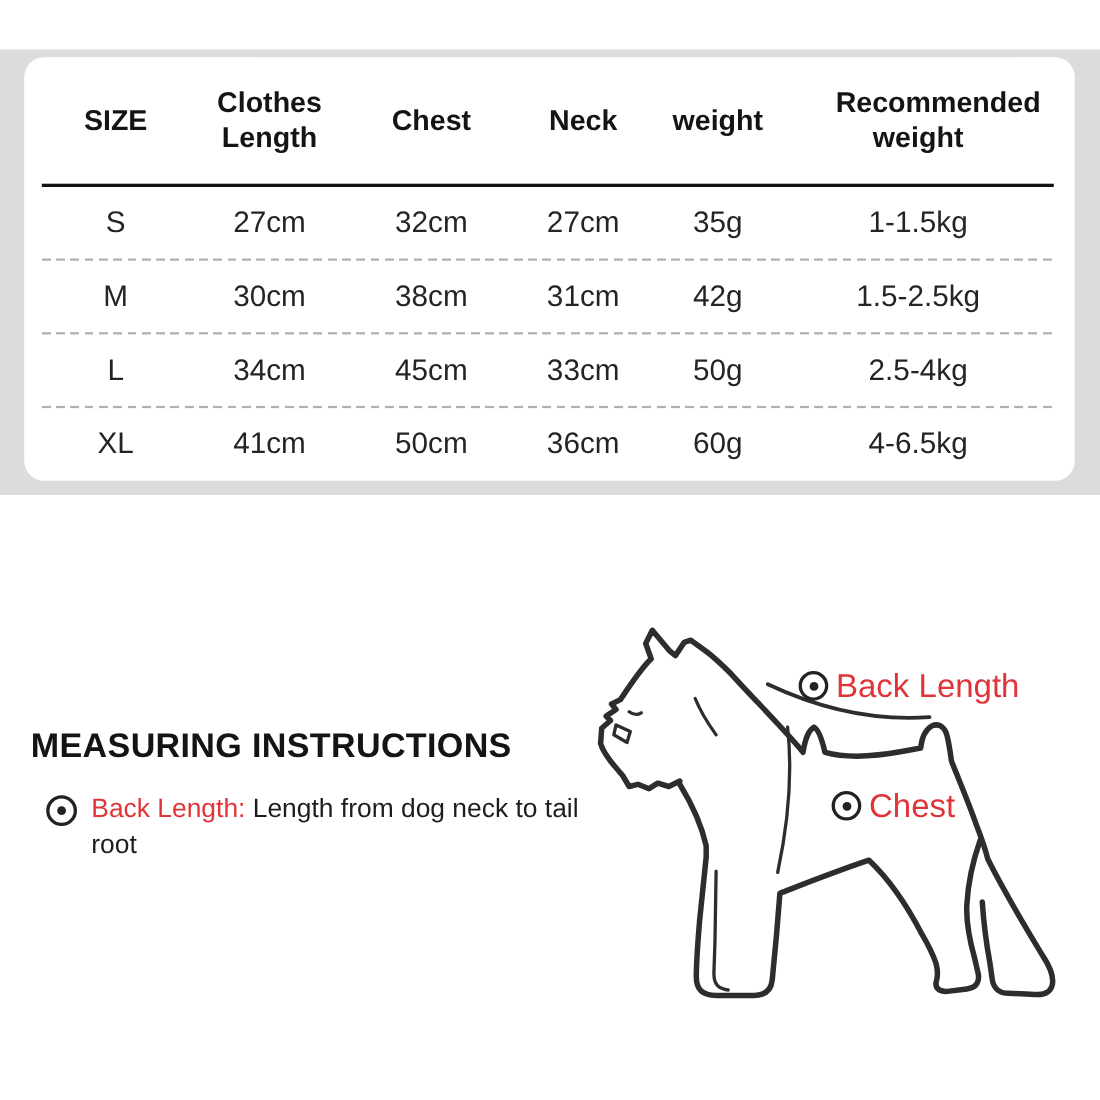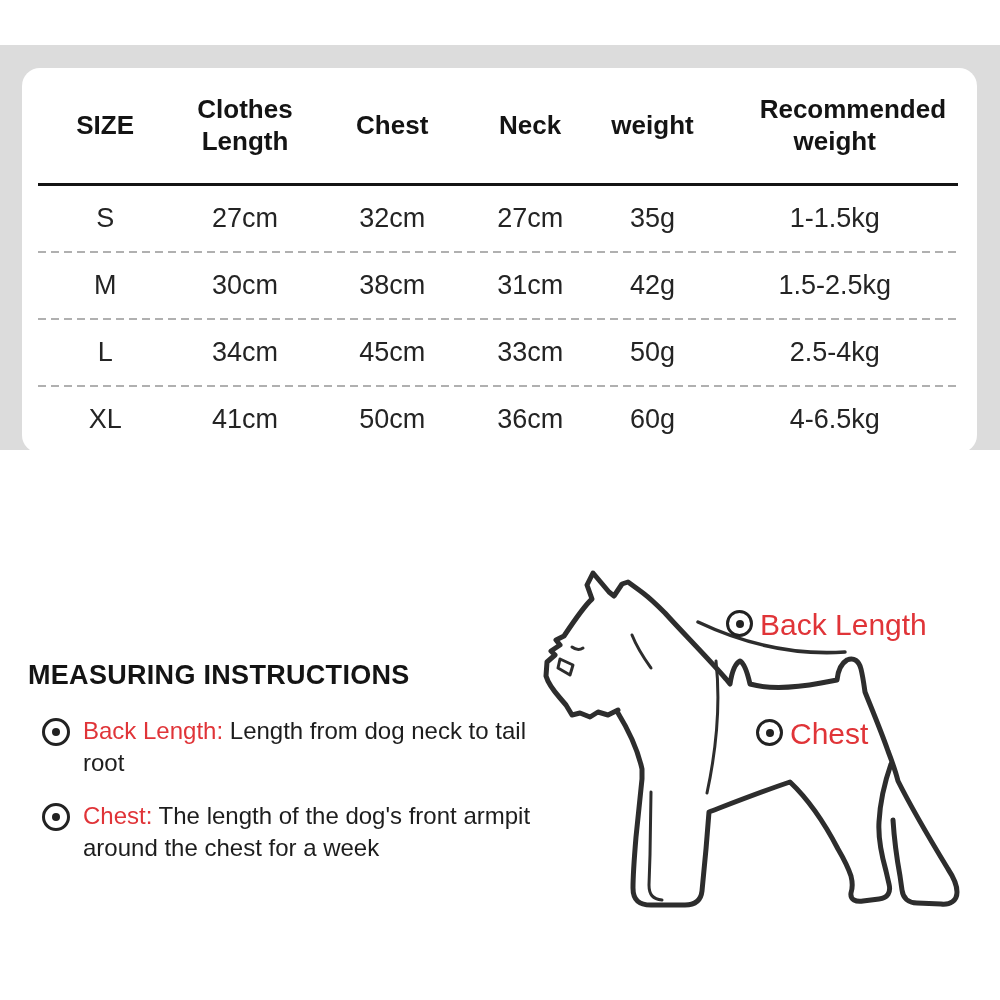--- a/index.html
+++ b/index.html
@@ -3,34 +3,34 @@
 <meta charset="utf-8">
 <style>
   html,body{margin:0;padding:0;}
   body{
     width:1000px;height:1000px;position:relative;background:#ffffff;
     font-family:"Liberation Sans","DejaVu Sans",sans-serif;overflow:hidden;
     -webkit-font-smoothing:antialiased;
   }
   
   .table-panel{position:absolute;left:0;top:45px;width:1000px;height:405px;background:var(--panel-gray);}
-  .table-card{position:absolute;left:22px;top:23px;width:955px;height:385px;background:#fff;border-radius:18px;}
+  .table-card{position:absolute;left:22px;top:7px;width:955px;height:385px;background:#fff;border-radius:18px;}
   .table-wrap{position:absolute;left:16px;right:19px;top:0;bottom:0;}
   .thead{height:115px;display:flex;align-items:center;border-bottom:3px solid #141414;}
   .trow{height:65px;display:flex;align-items:center;}
   .cell{text-align:center;}
   .thead .cell{font-size:26px;font-weight:700;color:#141414;line-height:1.22;}
   .trow .cell{font-size:27px;font-weight:400;color:#242424;}
   .c0{width:14.6%;} .c1{width:15.8%;} .c2{width:16.2%;}
   .c3{width:13.8%;} .c4{width:12.8%;} .c5{width:26.8%;}
   .dashsep{height:2px;background:repeating-linear-gradient(90deg,#b0b0b0 0 8px,transparent 8px 13px);}
   .thead .c1 .t, .thead .c5 .t{display:inline-block;max-width:150px;}
   
   .instructions{position:absolute;left:28px;top:660px;width:520px;}
-  .mi-title{margin:0;font-size:27px;font-weight:700;color:#141414;letter-spacing:.3px;}
+  .mi-title{margin:0;font-size:31px;font-weight:700;color:#141414;letter-spacing:.3px;}
   .bullets{margin-top:24px;display:flex;flex-direction:column;gap:21px;align-items:flex-end;}
   .bullet{display:flex;align-items:flex-start;}
   .target-icon{width:22px;height:22px;border:3px solid #222;border-radius:50%;position:relative;flex:none;margin-top:3px;background:#fff;}
   .target-icon::after{content:'';position:absolute;width:8px;height:8px;background:#222;border-radius:50%;left:50%;top:50%;transform:translate(-50%,-50%);}
   .bullet-text{margin-left:13px;font-size:24px;color:#1d1d1d;line-height:1.34;max-width:465px;}
   .red{color:var(--accent-red);}
   
   .dog-svg{position:absolute;left:520px;top:555px;width:480px;height:365px;}
   .dog-label{position:absolute;display:flex;align-items:flex-start;}
   .lbl-back{left:726px;top:610px;}
@@ -97,24 +97,20 @@
   </div>
 </div>
 
 <div class="instructions">
   <h1 class="mi-title">MEASURING INSTRUCTIONS</h1>
   <div class="bullets">
     <div class="bullet">
       <span class="target-icon"></span>
       <span class="bullet-text"><span class="red">Back Length:</span><span> Length from dog neck to tail root</span></span>
     </div>
-    <div class="bullet">
-      <span class="target-icon"></span>
-      <span class="bullet-text"><span class="red">Chest:</span><span> The length of the dog's front armpit around the chest for a week</span></span>
-    </div>
   </div>
 </div>
 
 <svg class="dog-svg" viewBox="0 0 480 365" fill="none" stroke="#2d2d2d" stroke-linecap="round" stroke-linejoin="round">
 
   <path stroke-width="5" d="
     M 98,155 L 88,160 L 78,157 L 70,162 L 60,158 L 52,160 L 46,150 L 40,143
     C 33,135 28,128 26,121 L 27,107
     L 35,100 L 31,96 L 40,90 L 36,85 L 44,81
     C 54,66 64,51 72,44

